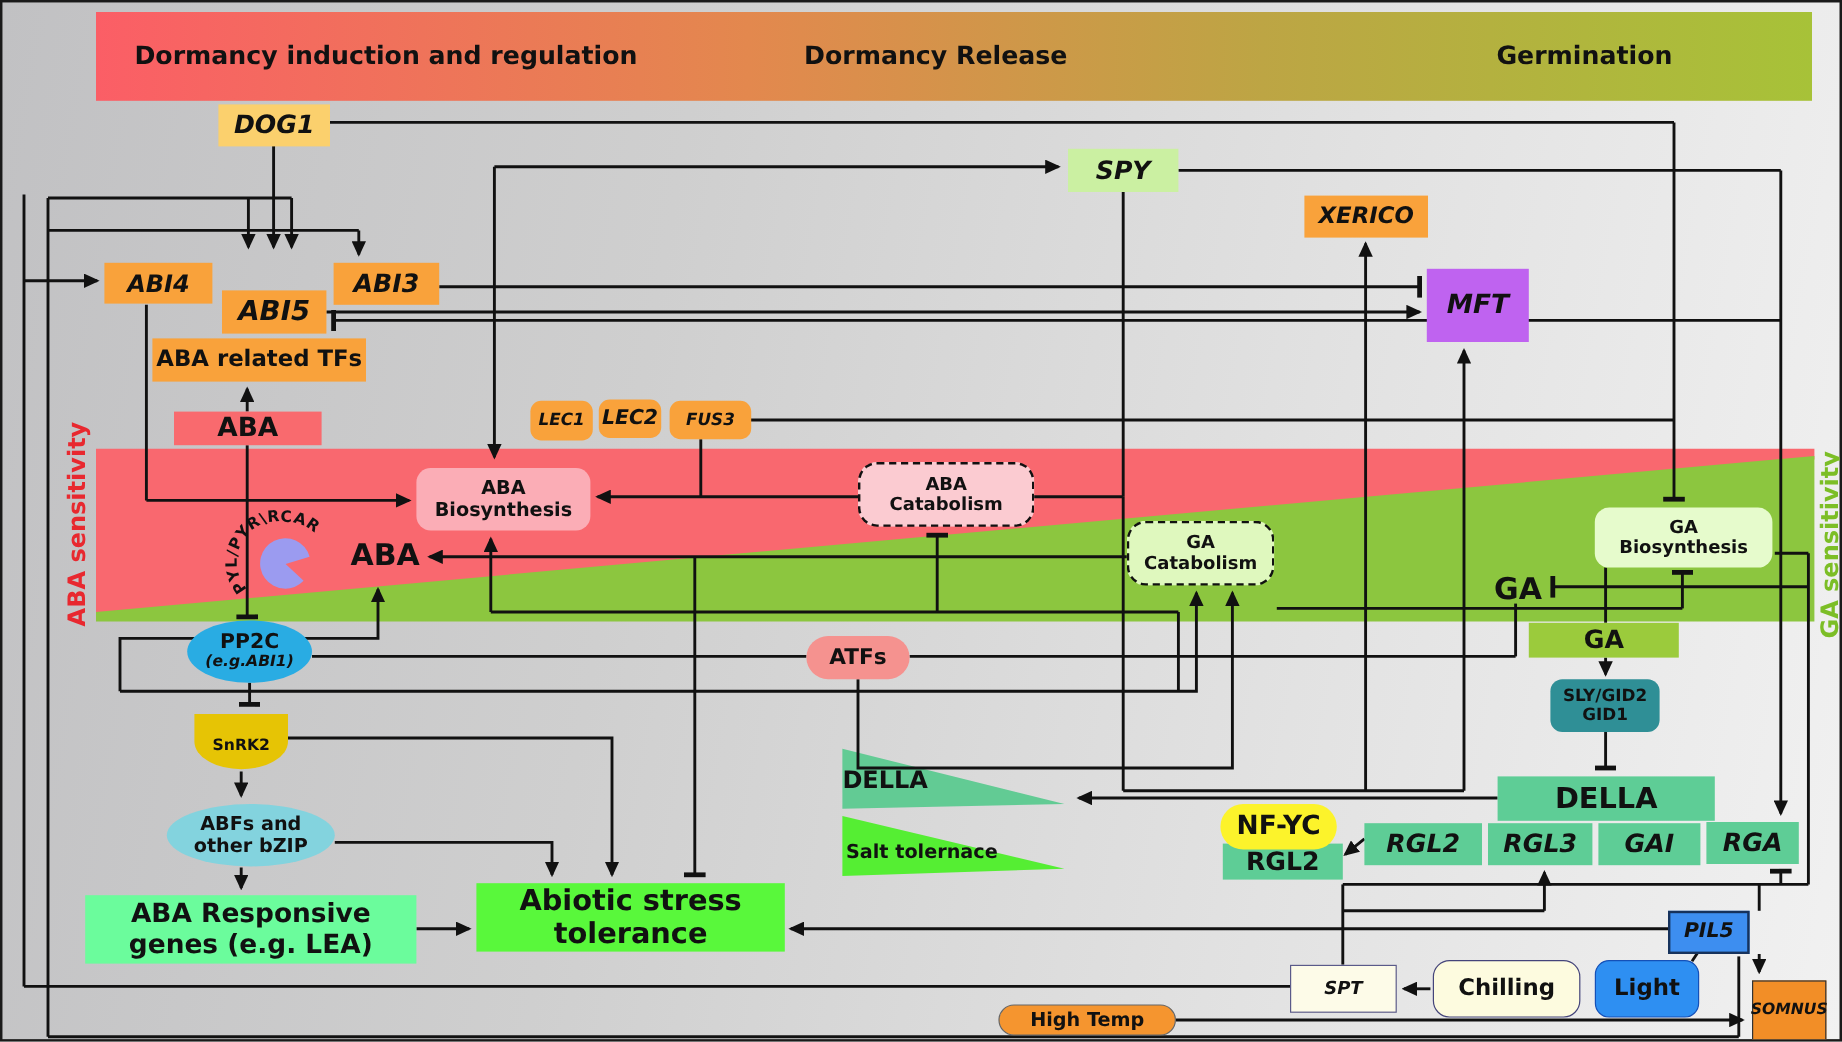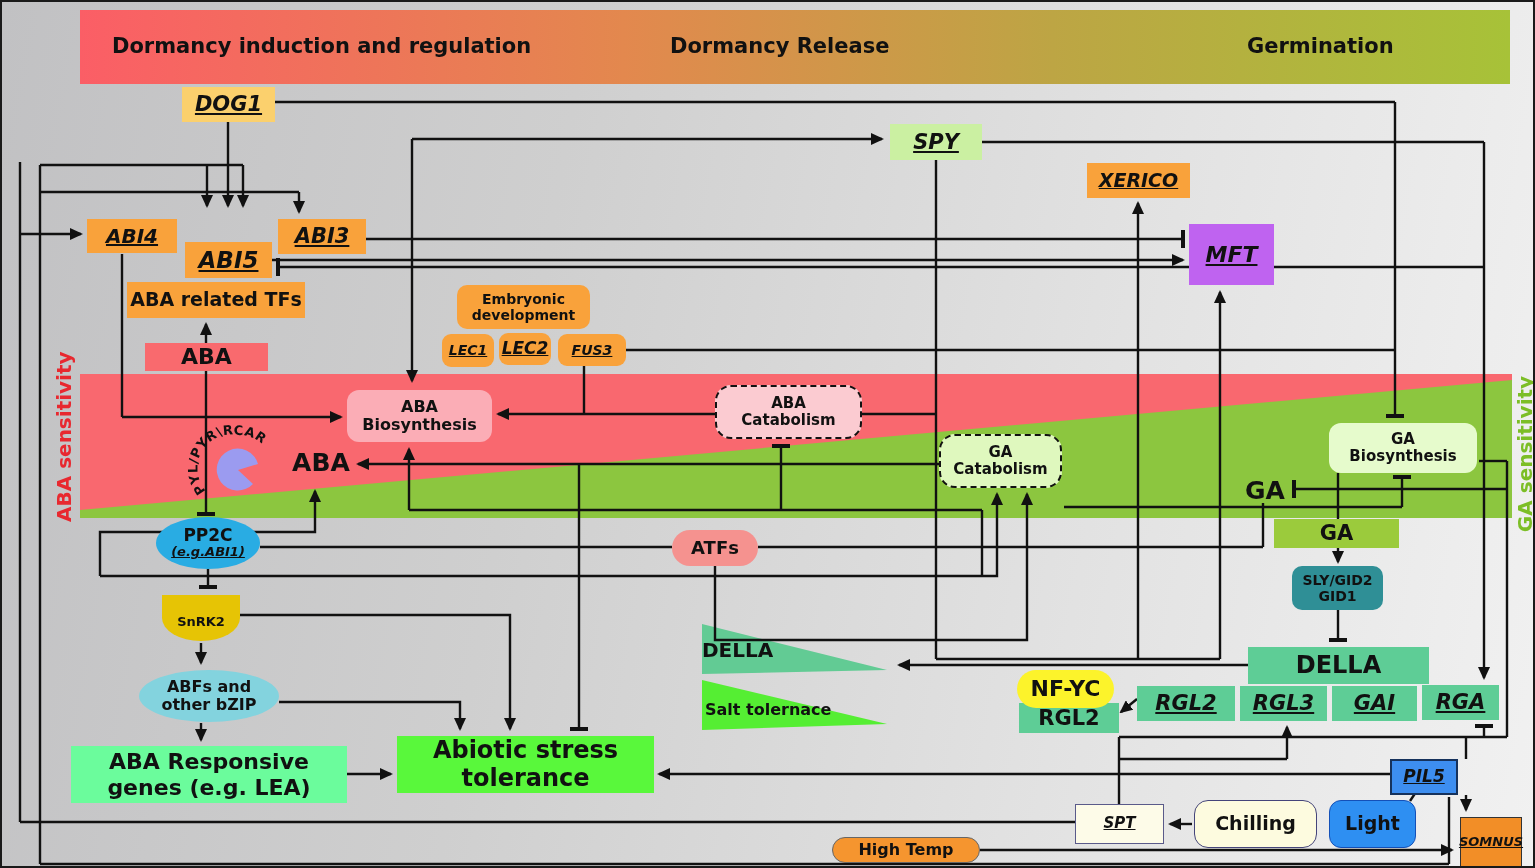--- a/index.html
+++ b/index.html
@@ -4,21 +4,21 @@
 <style>
   html,body{margin:0;padding:0;background:#9e9e9e;font-family:"DejaVu Sans",sans-serif;}
   #canvas{position:relative;width:1535px;height:868px;overflow:hidden;
     background:linear-gradient(100deg,#c1c1c3 0%,#cfcfcf 35%,#e2e2e2 70%,#f1f1f1 100%);
     border:2px solid #1a1a1a;box-sizing:border-box;}
   #banner{position:absolute;left:78px;top:8px;width:1430px;height:74px;z-index:4;
     background:linear-gradient(90deg,#fb5e66 0%,#e3884e 38%,#bda544 68%,#a7c238 100%);text-align:center;}
   .phase{position:absolute;top:24px;font-size:21px;font-weight:bold;color:#111;white-space:nowrap;}
   .node{position:absolute;display:flex;align-items:center;justify-content:center;text-align:center;
     font-weight:bold;color:#111;box-sizing:border-box;z-index:5;line-height:1.15;}
-  .it{font-style:italic;text-decoration:underline;}
+  .it{font-style:italic;}
   svg.overlay{position:absolute;left:0;top:0;z-index:3;}
   svg.bands{position:absolute;left:0;top:0;z-index:1;}
   .ln{fill:none;stroke:#111;stroke-width:2.4px;}
   .rot{position:absolute;z-index:2;font-weight:bold;font-size:20px;text-align:center;white-space:nowrap;
     transform:rotate(-90deg);}
 </style>
 </head>
 <body>
 
 <div id="canvas">
@@ -134,21 +134,20 @@
   <div class="rot" style="left:1443px;top:440px;width:160px;color:#7cbe26">GA sensitivity</div>
 
   <div class="node it" style="left:180px;top:85px;width:93px;height:35px;background:#fbd06d;font-size:21px">DOG1</div>
   <div class="node it" style="left:888px;top:122px;width:92px;height:36px;background:#cbf0a2;font-size:21px">SPY</div>
   <div class="node it" style="left:1085px;top:161px;width:103px;height:35px;background:#f9a23b;font-size:19px">XERICO</div>
   <div class="node it" style="left:85px;top:217px;width:90px;height:34px;background:#f9a23b;font-size:20px">ABI4</div>
   <div class="node it" style="left:276px;top:217px;width:88px;height:35px;background:#f9a23b;font-size:21px">ABI3</div>
   <div class="node it" style="left:183px;top:240px;width:87px;height:36px;background:#f9a23b;font-size:23px">ABI5</div>
   <div class="node" style="left:125px;top:280px;width:178px;height:36px;background:#f9a23b;font-size:19px">ABA related TFs</div>
   <div class="node" style="left:143px;top:341px;width:123px;height:28px;background:#f96a6e;font-size:22px">ABA</div>
-  <div class="node" style="left:455px;top:283px;width:133px;height:44px;background:#f9a23b;border-radius:10px;font-size:14px;padding:0 6px">Embryonic development</div>
   <div class="node it" style="left:440px;top:332px;width:52px;height:33px;background:#f9a23b;border-radius:9px;font-size:14px">LEC1</div>
   <div class="node it" style="left:497px;top:331px;width:52px;height:32px;background:#f9a23b;border-radius:9px;font-size:17px">LEC2</div>
   <div class="node it" style="left:556px;top:332px;width:68px;height:32px;background:#f9a23b;border-radius:9px;font-size:14px">FUS3</div>
   <div class="node it" style="left:1187px;top:222px;width:85px;height:61px;background:#bf63f0;font-size:22px">MFT</div>
   <div class="node" style="left:345px;top:388px;width:145px;height:52px;background:#fbadb6;border-radius:12px;font-size:16px;padding:0 22px">ABA Biosynthesis</div>
   <div class="node" style="left:713px;top:383px;width:147px;height:54px;background:#fbcbd1;border:2px dashed #111;border-radius:16px;font-size:15px;padding:0 24px">ABA Catabolism</div>
   <div class="node" style="left:937px;top:432px;width:123px;height:54px;background:#dff8be;border:2px dashed #111;border-radius:16px;font-size:15px;padding:0 14px">GA Catabolism</div>
   <div class="node" style="left:1327px;top:421px;width:148px;height:50px;background:#e6fbcc;border-radius:12px;font-size:15px;padding:0 24px">GA Biosynthesis</div>
   <div class="node" style="left:288px;top:447px;width:62px;height:28px;font-size:25px">ABA</div>
   <div class="node" style="left:1240px;top:476px;width:46px;height:26px;font-size:25px">GA</div>

